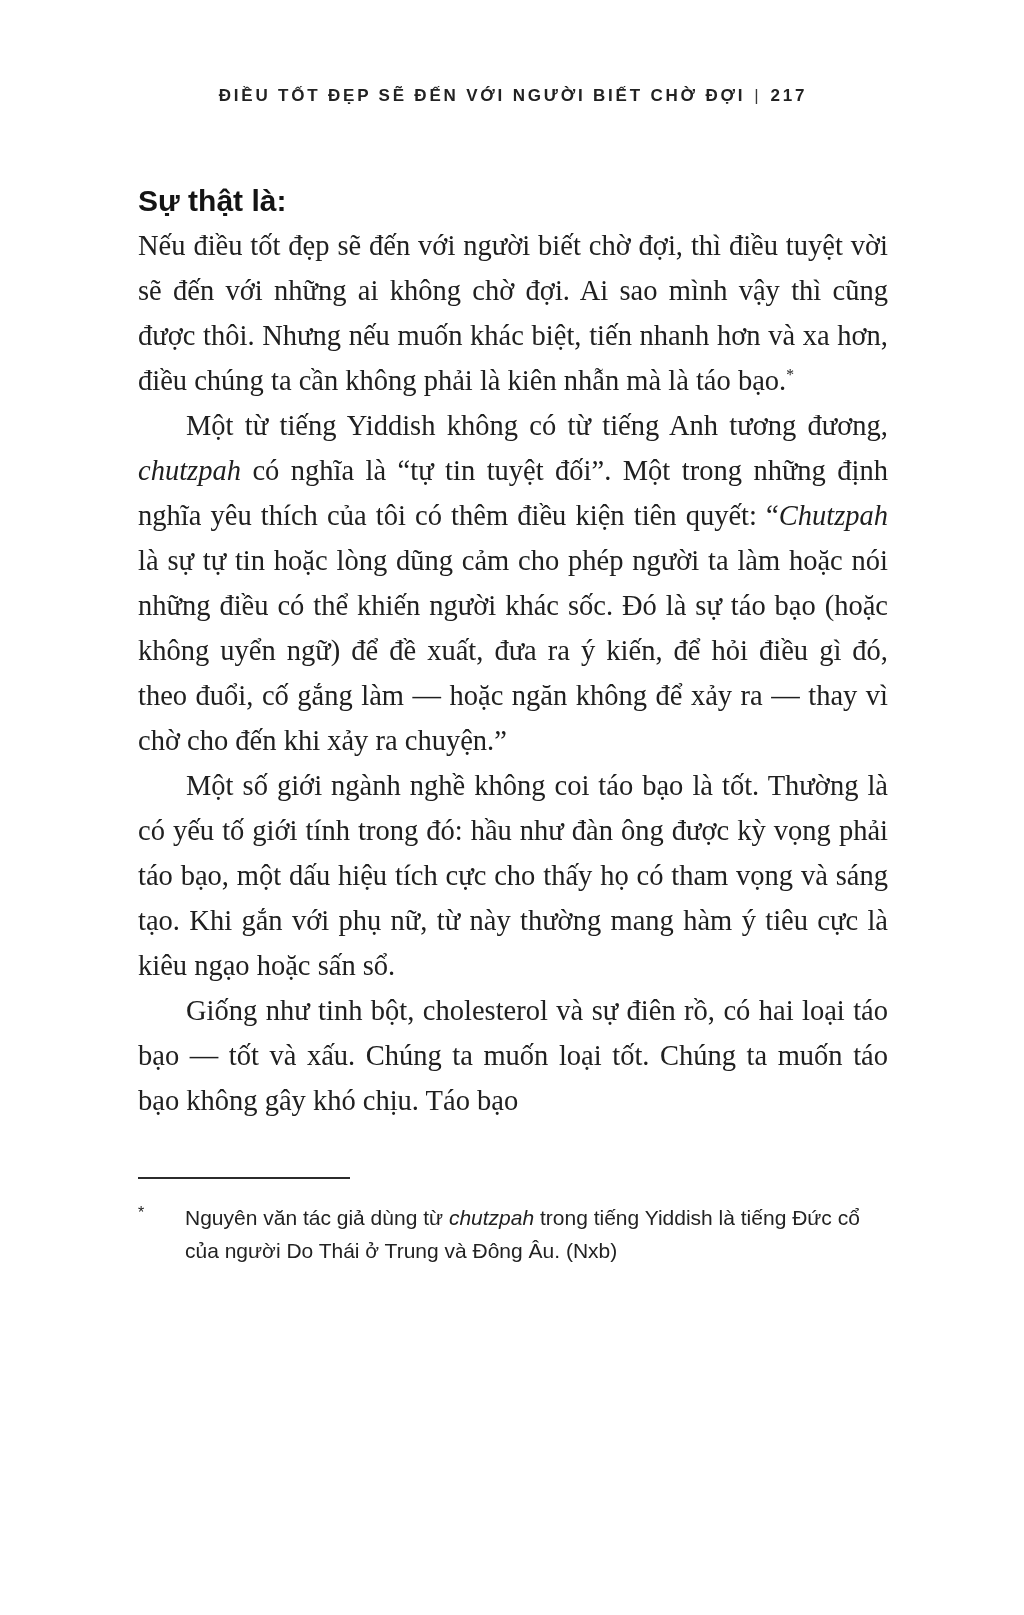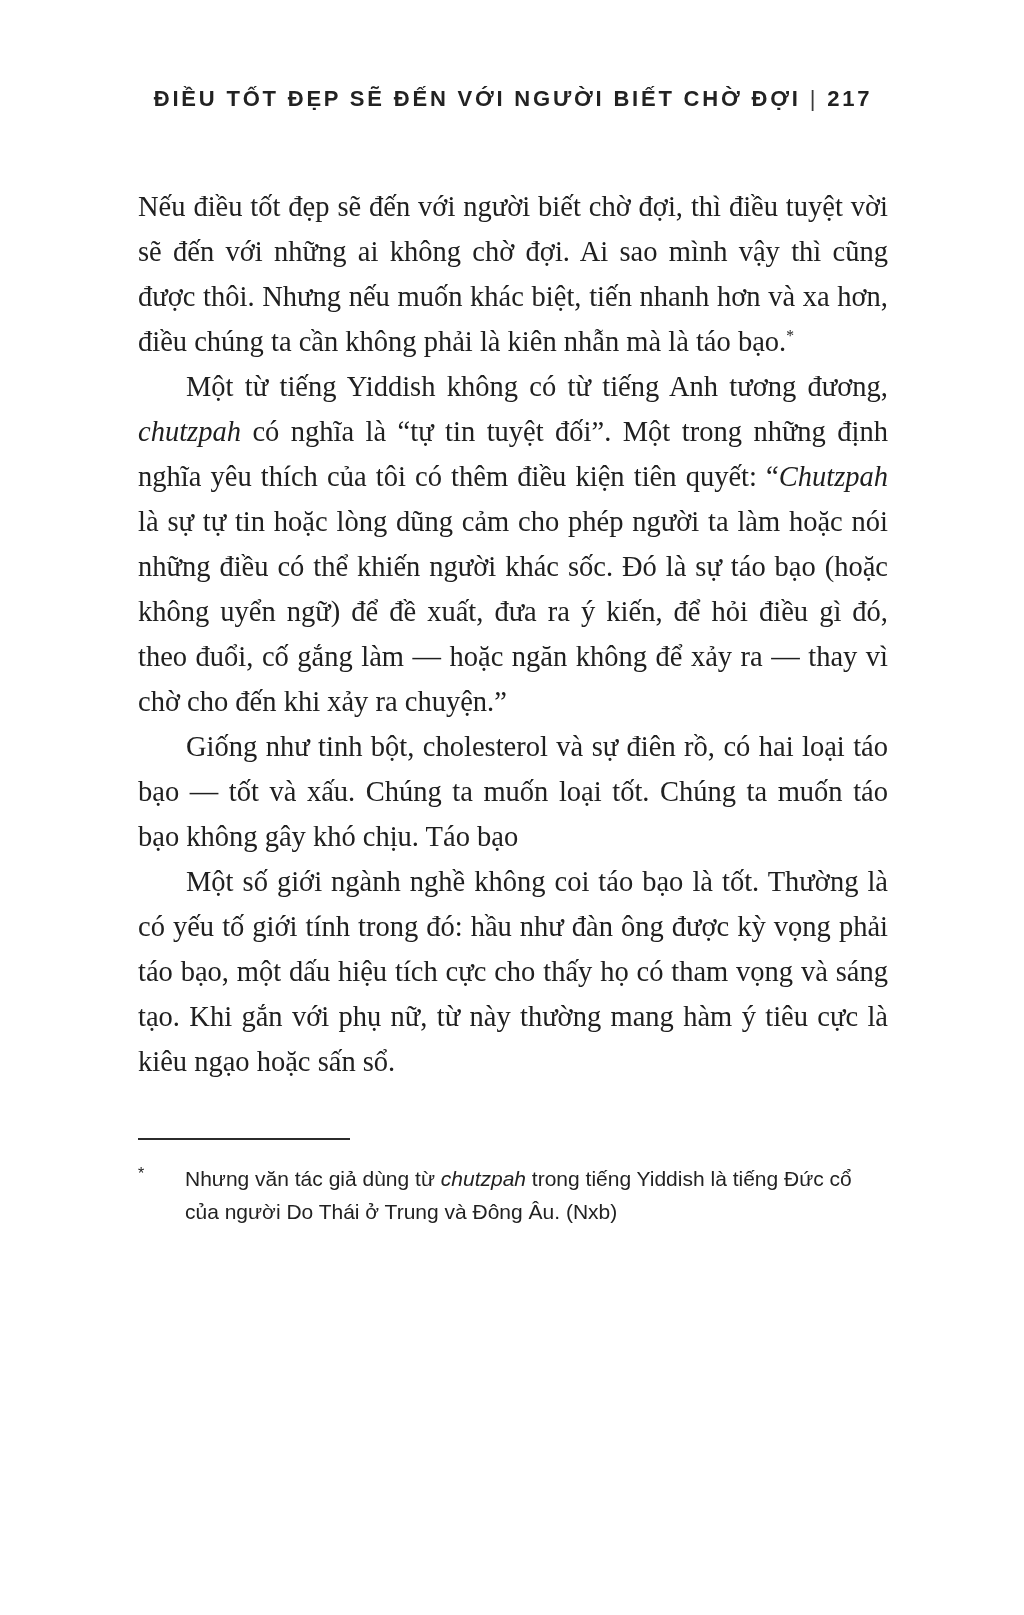--- a/index.html
+++ b/index.html
@@ -15,21 +15,21 @@
     min-height: 1615px;
     padding: 86px 136px 50px 138px;
     background: #ffffff;
   }
 
   
   .running-header {
     text-align: center;
     font-family: "Liberation Sans", "DejaVu Sans", sans-serif;
     font-weight: 700;
-    font-size: 22px;
+    font-size: 17px;
     letter-spacing: 2.8px;
     color: #222222;
     white-space: nowrap;
   }
   .rh-sep { margin: 0 9px; font-weight: 400; color: #3a3a3a; }
 
   
   .lead {
     margin-top: 72px;
     font-family: "Liberation Sans", "DejaVu Sans", sans-serif;
@@ -77,30 +77,31 @@
 </head>
 <body>
 
 <div class="page">
 
   <div class="running-header">
     <span class="rh-title">ĐIỀU TỐT ĐẸP SẼ ĐẾN VỚI NGƯỜI BIẾT CHỜ ĐỢI</span><span class="rh-sep">|</span><span class="rh-page">217</span>
   </div>
 
   <div class="lead">
+    <div class="lead-label">Sự thật là:</div>
   </div>
 
   <div class="body-text" id="body-text">
       <p class="para"><span>Nếu điều tốt đẹp sẽ đến với người biết chờ đợi, thì điều tuyệt vời sẽ đến với những ai không chờ đợi. Ai sao mình vậy thì cũng được thôi. Nhưng nếu muốn khác biệt, tiến nhanh hơn và xa hơn, điều chúng ta cần không phải là kiên nhẫn mà là táo bạo.</span><sup>*</sup></p>
       <p class="para indent"><span>Một từ tiếng Yiddish không có từ tiếng Anh tương đương, </span><span class="it">chutzpah</span><span> có nghĩa là “tự tin tuyệt đối”. Một trong những định nghĩa yêu thích của tôi có thêm điều kiện tiên quyết: “</span><span class="it">Chutzpah</span><span> là sự tự tin hoặc lòng dũng cảm cho phép người ta làm hoặc nói những điều có thể khiến người khác sốc. Đó là sự táo bạo (hoặc không uyển ngữ) để đề xuất, đưa ra ý kiến, để hỏi điều gì đó, theo đuổi, cố gắng làm — hoặc ngăn không để xảy ra — thay vì chờ cho đến khi xảy ra chuyện.”</span></p>
+      <p class="para indent"><span>Một số giới ngành nghề không coi táo bạo là tốt. Thường là có yếu tố giới tính trong đó: hầu như đàn ông được kỳ vọng phải táo bạo, một dấu hiệu tích cực cho thấy họ có tham vọng và sáng tạo. Khi gắn với phụ nữ, từ này thường mang hàm ý tiêu cực là kiêu ngạo hoặc sấn sổ.</span></p>
       <p class="para indent"><span>Giống như tinh bột, cholesterol và sự điên rồ, có hai loại táo bạo — tốt và xấu. Chúng ta muốn loại tốt. Chúng ta muốn táo bạo không gây khó chịu. Táo bạo</span></p>
-      <p class="para indent"><span>Một số giới ngành nghề không coi táo bạo là tốt. Thường là có yếu tố giới tính trong đó: hầu như đàn ông được kỳ vọng phải táo bạo, một dấu hiệu tích cực cho thấy họ có tham vọng và sáng tạo. Khi gắn với phụ nữ, từ này thường mang hàm ý tiêu cực là kiêu ngạo hoặc sấn sổ.</span></p>
     </div>
 
   <div class="footnote">
     <div class="fn-rule"></div>
     <div class="fn-row">
       <span class="fn-marker">*</span>
-      <p class="fn-text" id="footnote-text"><span>Nhưng văn tác giả dùng từ </span><span class="it">chutzpah</span><span> trong tiếng Yiddish là tiếng Đức cổ của người Do Thái ở Trung và Đông Âu. (Nxb)</span></p>
+      <p class="fn-text" id="footnote-text"><span>Nguyên văn tác giả dùng từ </span><span class="it">chutzpah</span><span> trong tiếng Yiddish là tiếng Đức cổ của người Do Thái ở Trung và Đông Âu. (Nxb)</span></p>
     </div>
   </div>
 
 </div>
 
 </body></html>

